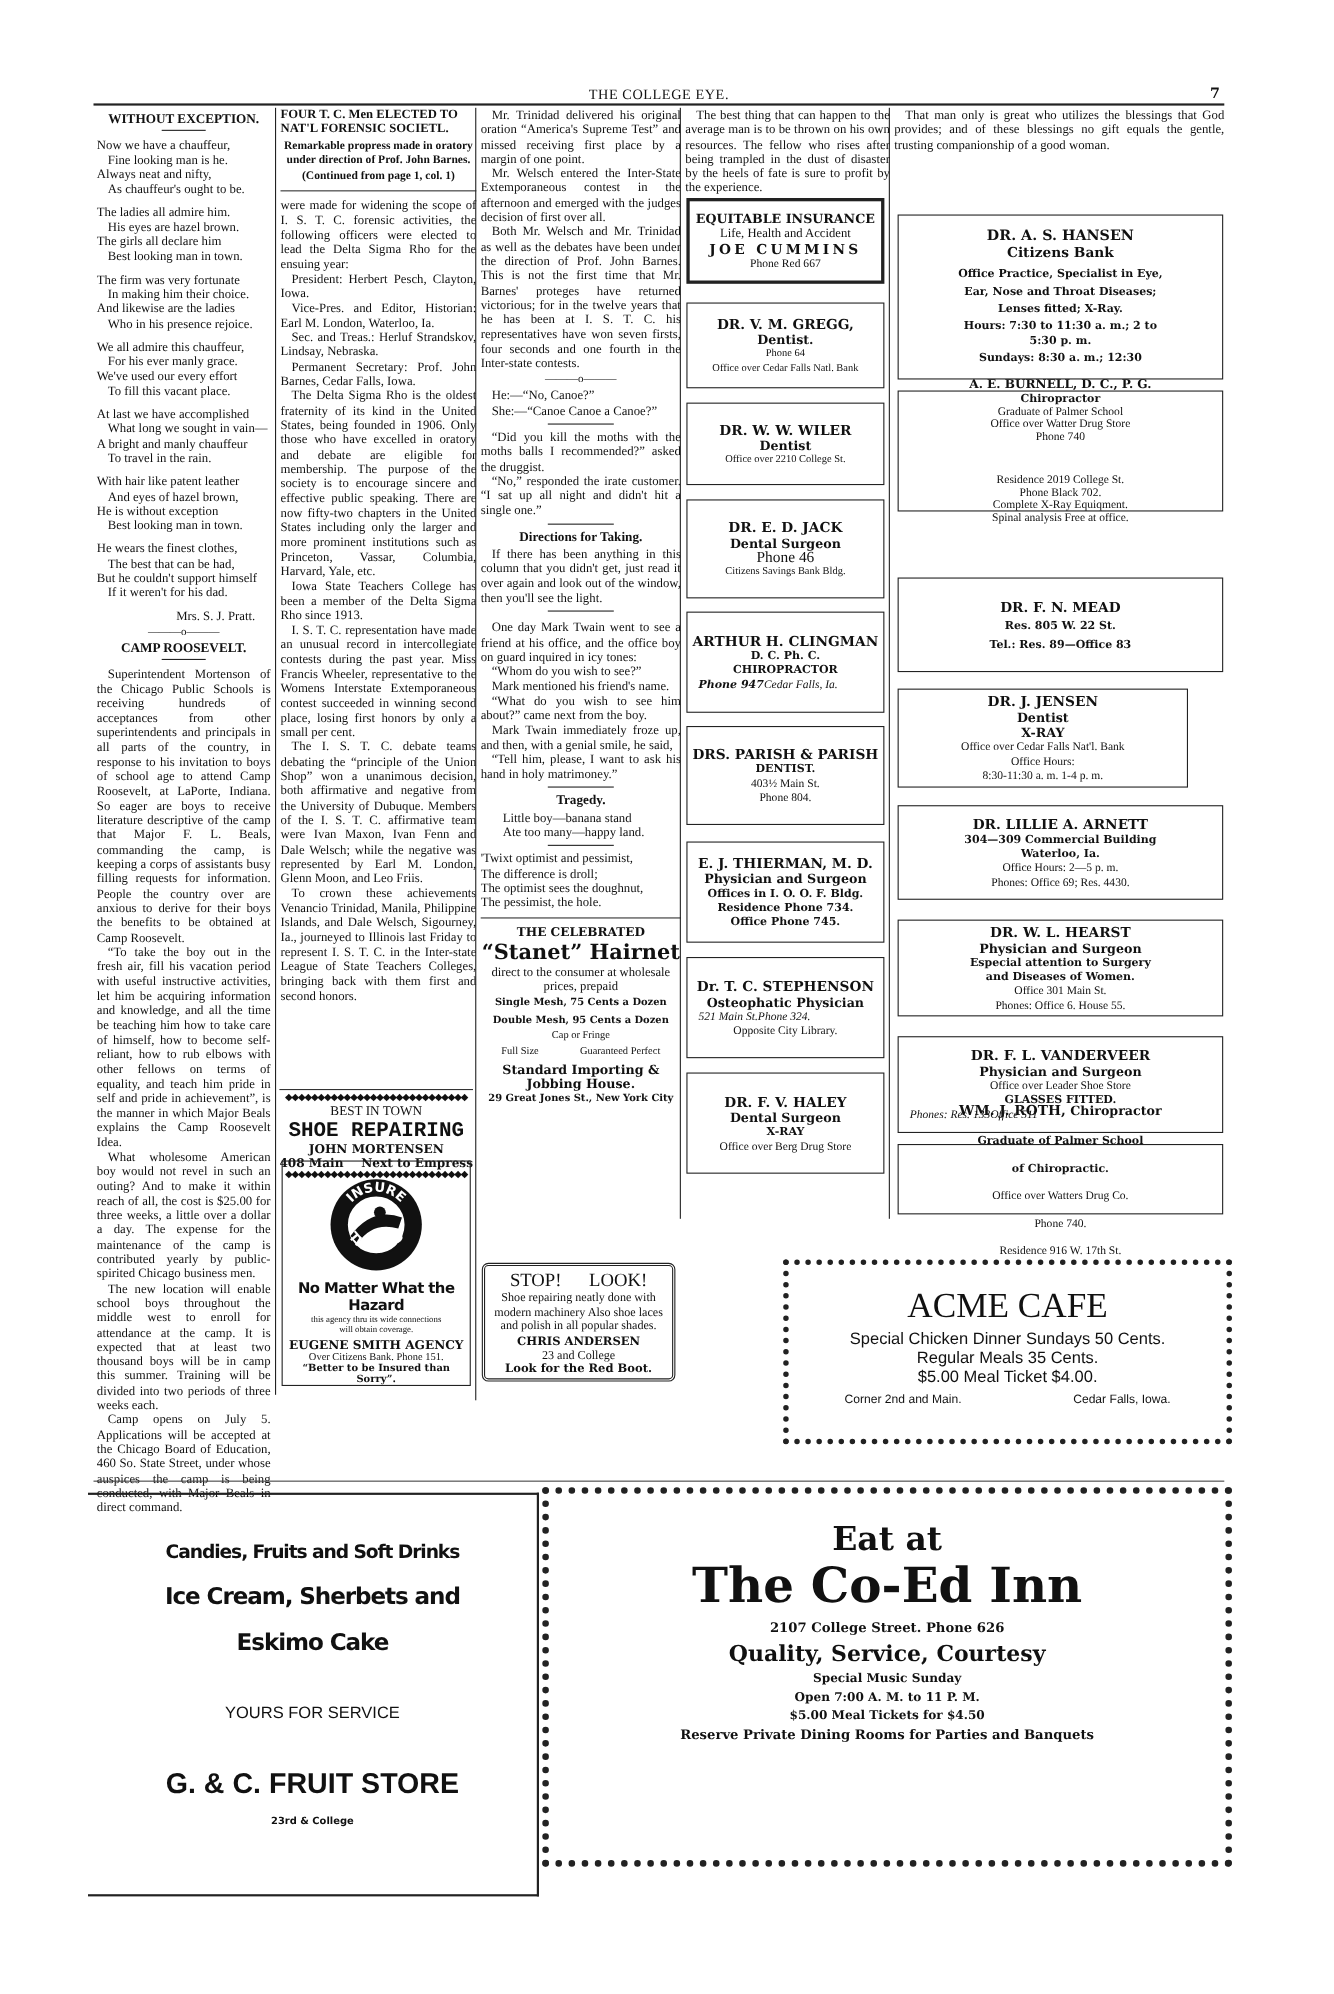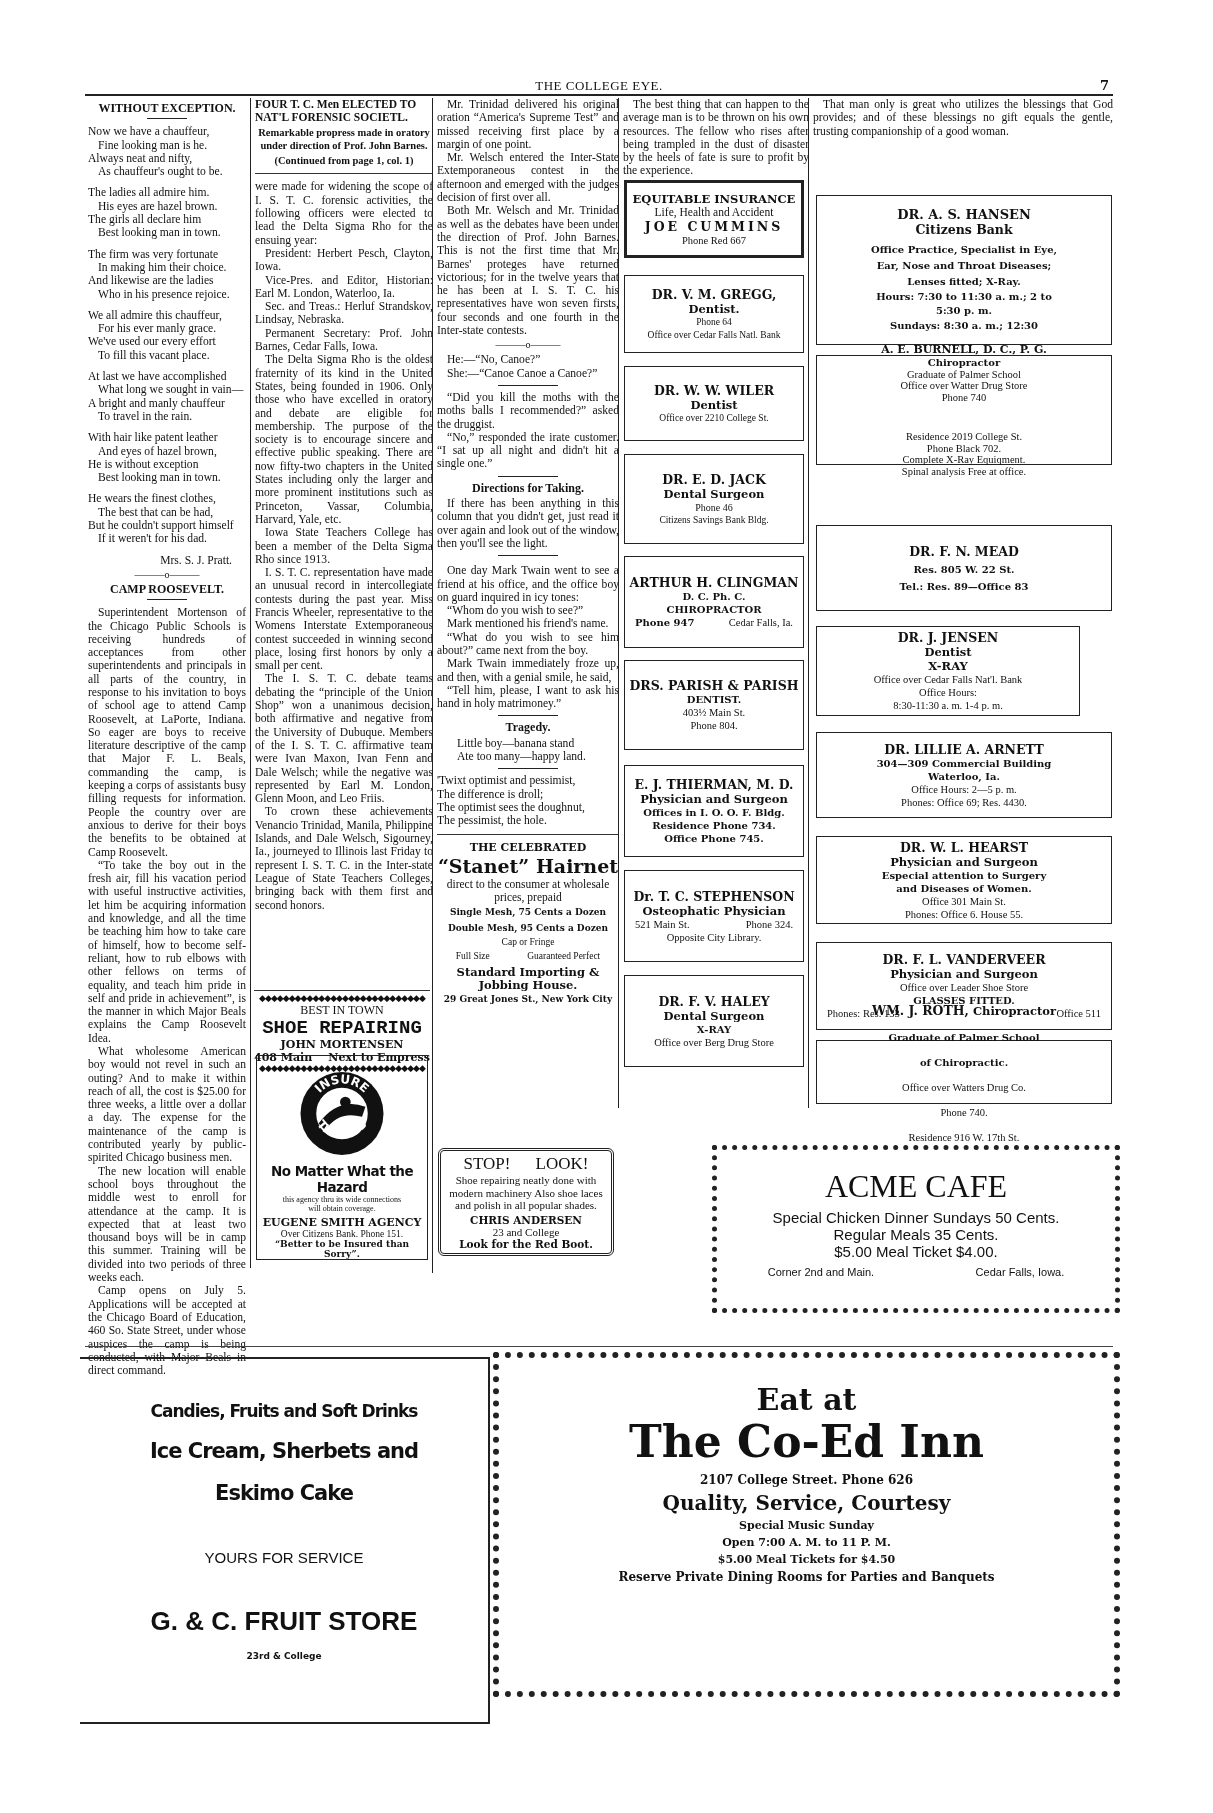--- a/index.html
+++ b/index.html
@@ -17,21 +17,21 @@
   .poem .st{margin-bottom:8px;}
   .poem .l2{padding-left:10px;}
   .sig{text-align:right;padding-right:14px;}
   .sep{text-align:center;font-size:10px;line-height:10px;margin:3px 0;}
   .hr{border-top:1px solid #333;margin:6px 0;}
   .box{border:1.5px solid #222;text-align:center;font-family:"Liberation Serif",serif;box-sizing:border-box;display:flex;flex-direction:column;justify-content:center;}
   .box .nm{font-weight:bold;font-size:12.5px;font-family:"DejaVu Serif",serif;}
   .box .sub{font-weight:bold;font-size:11.5px;font-family:"DejaVu Serif",serif;}
   .box .sm{font-size:10.5px;line-height:13px;}
   .box .smb{font-size:10px;line-height:13px;font-weight:bold;font-family:"DejaVu Serif",serif;}
-  .row2{display:flex;justify-content:space-between;padding:0 10px;font-size:10.5px;}
+  .row2{display:flex;padding:0 10px;font-size:10.5px;font-style:italic;}
   .diamond{letter-spacing:-1px;overflow:hidden;white-space:nowrap;font-size:9px;line-height:9px;}
   .gothic{font-family:"DejaVu Serif",serif;font-weight:bold;}
 </style>
 </head>
 <body>
 
 <div class="abs mast">
   <div class="title">THE COLLEGE EYE.</div>
   <div class="page">7</div>
 </div>
@@ -222,21 +222,21 @@
   <div class="sm" style="font-size:9.5px;">Office over Cedar Falls Natl. Bank</div>
 </div>
 <div class="abs box" style="left:624px;top:366px;width:180px;height:75px;">
   <div class="nm">DR. W. W. WILER</div>
   <div class="sub">Dentist</div>
   <div class="sm" style="font-size:9.5px;">Office over 2210 College St.</div>
 </div>
 <div class="abs box" style="left:624px;top:454px;width:180px;height:90px;">
   <div class="nm">DR. E. D. JACK</div>
   <div class="sub">Dental Surgeon</div>
-  <div class="sm" style="font-size:10px;">Phone 46</div>
+  <div class="sm" style="font-size:14px;">Phone 46</div>
   <div class="sm" style="font-size:9.5px;">Citizens Savings Bank Bldg.</div>
 </div>
 <div class="abs box" style="left:624px;top:556px;width:180px;height:92px;">
   <div class="nm">ARTHUR H. CLINGMAN</div>
   <div class="smb">D. C. Ph. C.</div>
   <div class="smb">CHIROPRACTOR</div>
   <div class="row2">
     <span class="smb">Phone 947</span>
     <span class="sm">Cedar Falls, Ia.</span>
   </div>

